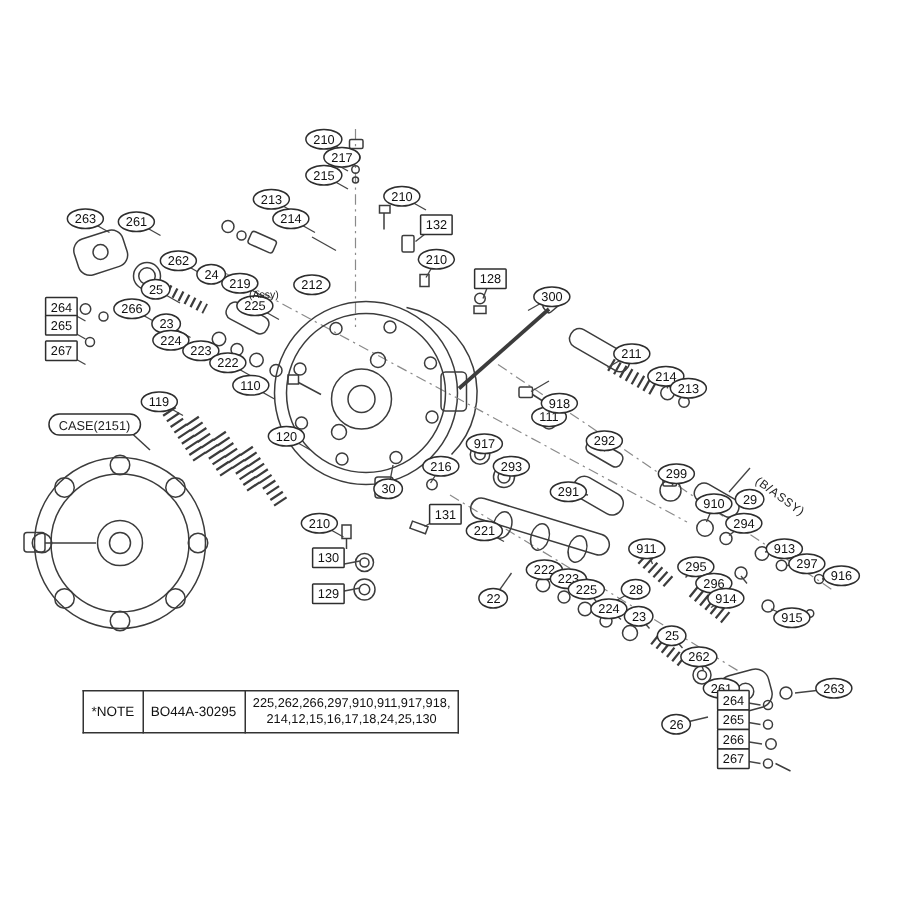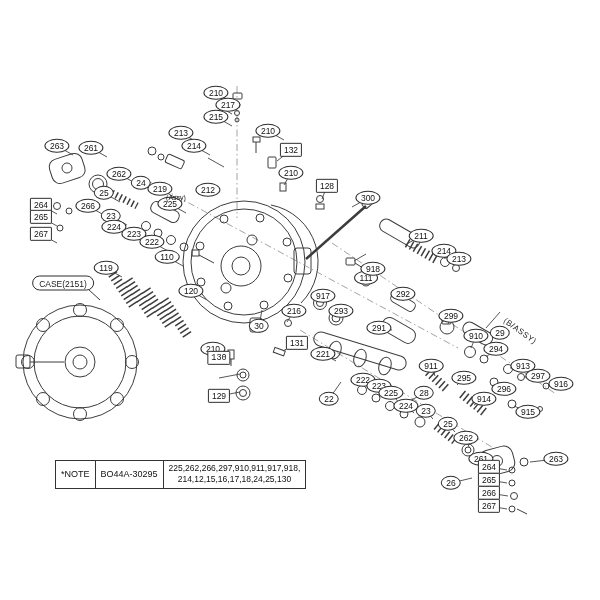--- a/index.html
+++ b/index.html
@@ -285,21 +285,21 @@
       <div class="callout box" style="left: 41px; top: 234px;">267</div>
       <div class="callout oval" style="left: 114px; top: 227px;">224</div>
       <div class="callout oval" style="left: 134px; top: 234px;">223</div>
       <div class="callout oval" style="left: 152px; top: 242px;">222</div>
       <div class="callout oval" style="left: 167px; top: 257px;">110</div>
       <div class="callout oval" style="left: 106px; top: 268px;">119</div>
       <div class="callout oval" style="left: 191px; top: 291px;">120</div>
       <div class="callout oval" style="left: 259px; top: 326px;">30</div>
       <div class="callout oval" style="left: 294px; top: 311px;">216</div>
       <div class="callout oval" style="left: 213px; top: 349px;">210</div>
-      <div class="callout box" style="left: 219px; top: 358px; font-family: Liberation Mono, monospace;">130</div>
+      <div class="callout box" style="left: 219px; top: 372px;">130</div>
       <div class="callout box" style="left: 219px; top: 396px;">129</div>
       <div class="callout box" style="left: 297px; top: 343px;">131</div>
       <div class="callout oval" style="left: 323px; top: 354px;">221</div>
       <div class="callout oval" style="left: 329px; top: 399px;">22</div>
       <div class="callout oval" style="left: 363px; top: 380px;">222</div>
       <div class="callout oval" style="left: 379px; top: 386px;">223</div>
       <div class="callout oval" style="left: 391px; top: 393px;">225</div>
       <div class="callout oval" style="left: 406px; top: 406px;">224</div>
       <div class="callout oval" style="left: 426px; top: 411px;">23</div>
       <div class="callout oval" style="left: 448px; top: 424px;">25</div>
@@ -322,21 +322,21 @@
       <div class="callout oval" style="left: 379px; top: 328px;">291</div>
       <div class="callout oval" style="left: 451px; top: 316px;">299</div>
       <div class="callout oval" style="left: 500px; top: 312px; margin-top: 21px;">29</div>
       <div class="callout oval" style="left: 476px; top: 336px;">910</div>
       <div class="callout oval" style="left: 496px; top: 349px;">294</div>
       <div class="callout oval" style="left: 431px; top: 366px;">911</div>
       <div class="callout oval" style="left: 424px; top: 393px;">28</div>
       <div class="callout oval" style="left: 464px; top: 378px;">295</div>
       <div class="callout oval" style="left: 523px; top: 366px;">913</div>
       <div class="callout oval" style="left: 538px; top: 376px;">297</div>
-      <div class="callout oval" style="left: 504px; top: 389px;">296</div>
+      <div class="callout oval" style="left: 476px; top: 389px;">296</div>
       <div class="callout oval" style="left: 561px; top: 384px;">916</div>
       <div class="callout oval" style="left: 484px; top: 399px;">914</div>
       <div class="callout oval" style="left: 528px; top: 412px;">915</div>
     </div>
 
   <div class="note case">CASE(2151)</div>
   <div class="note assy">(Assy)</div>
   <div class="note bassy">(B/ASSY)</div>
 
   <table class="kit-table">

